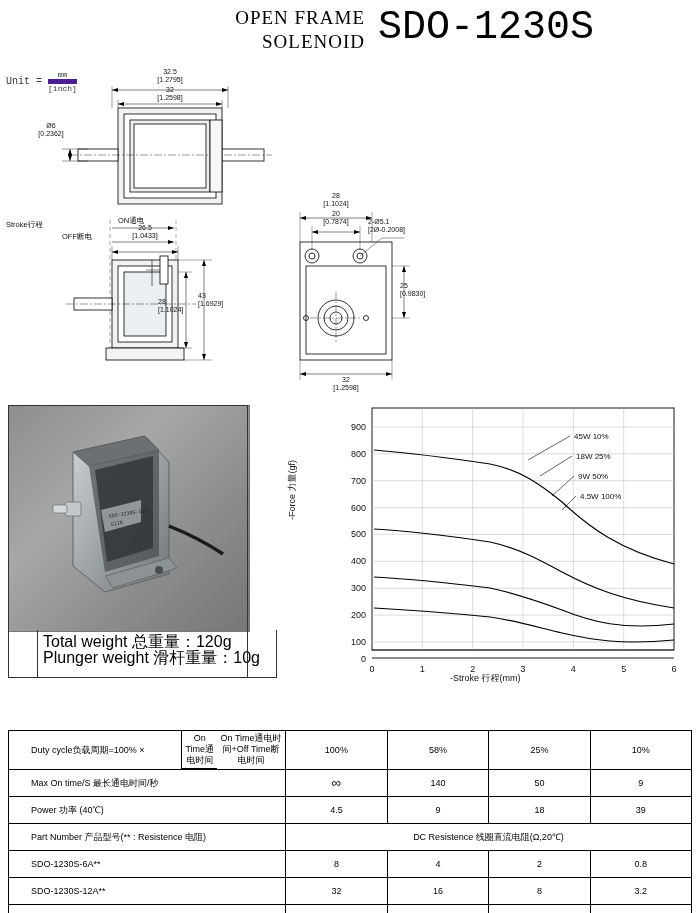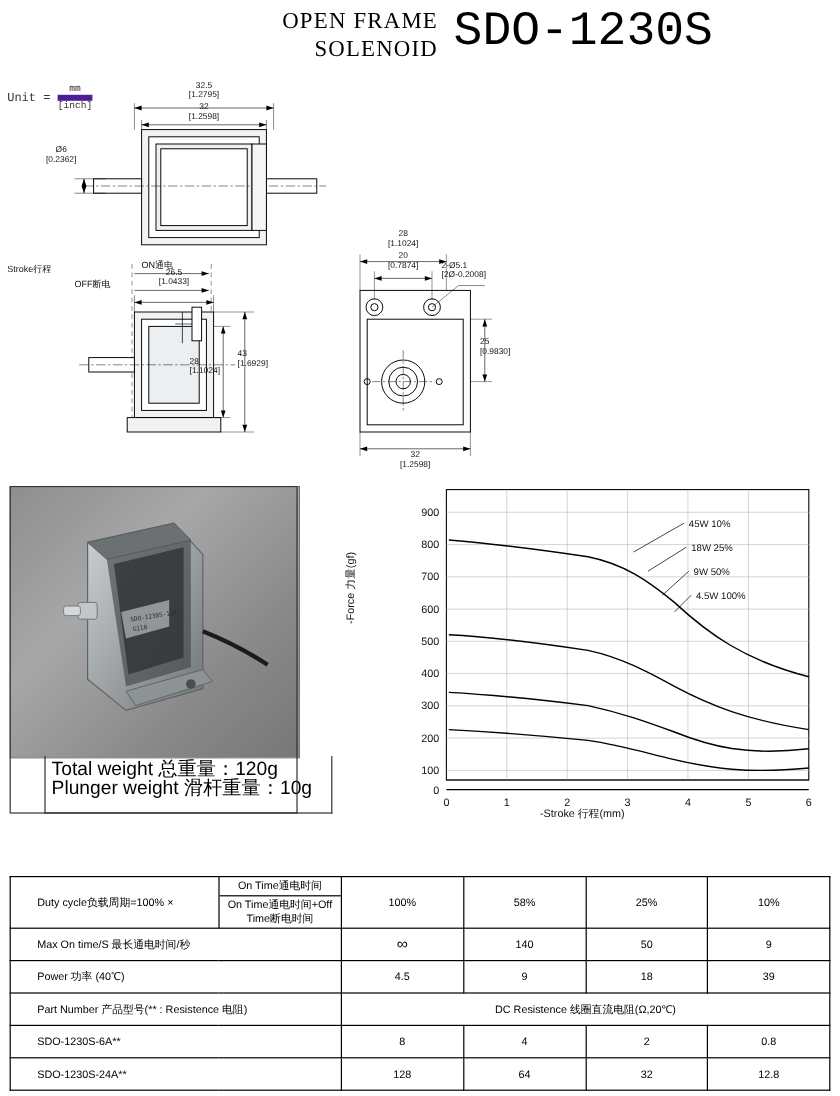--- a/index.html
+++ b/index.html
@@ -76,21 +76,21 @@
   }
   table.spec td{
     border:1px solid #000;
     text-align:center;
     vertical-align:middle;
     padding:3px 2px;
     height:20px;
   }
   table.spec td.left{text-align:left;padding-left:22px;}
   table.spec td.head-dual{padding:0;}
-  .dual{display:flex;flex-direction:column;line-height:11px;}
+  .dual{display:flex;flex-direction:row;line-height:11px;}
   .dual .top{border-bottom:1px solid #000;padding:2px 2px;}
   .dual .bot{padding:2px 2px;}
   .col-d{width:104px;}
   .inf{font-size:13px;line-height:10px;}
 </style>
 </head>
 <body>
 
 <div class="sheet">
 
@@ -424,20 +424,27 @@
         <td colspan="4">DC Resistence 线圈直流电阻(Ω,20℃)</td>
       </tr>
       <tr>
         <td class="left" colspan="2">SDO-1230S-6A**</td>
         <td>8</td>
         <td>4</td>
         <td>2</td>
         <td>0.8</td>
       </tr>
       <tr>
+        <td class="left" colspan="2">SDO-1230S-12A**</td>
+        <td>32</td>
+        <td>16</td>
+        <td>8</td>
+        <td>3.2</td>
+      </tr>
+      <tr>
         <td class="left" colspan="2">SDO-1230S-24A**</td>
         <td>128</td>
         <td>64</td>
         <td>32</td>
         <td>12.8</td>
       </tr>
 
     </tbody>
   </table>
 

